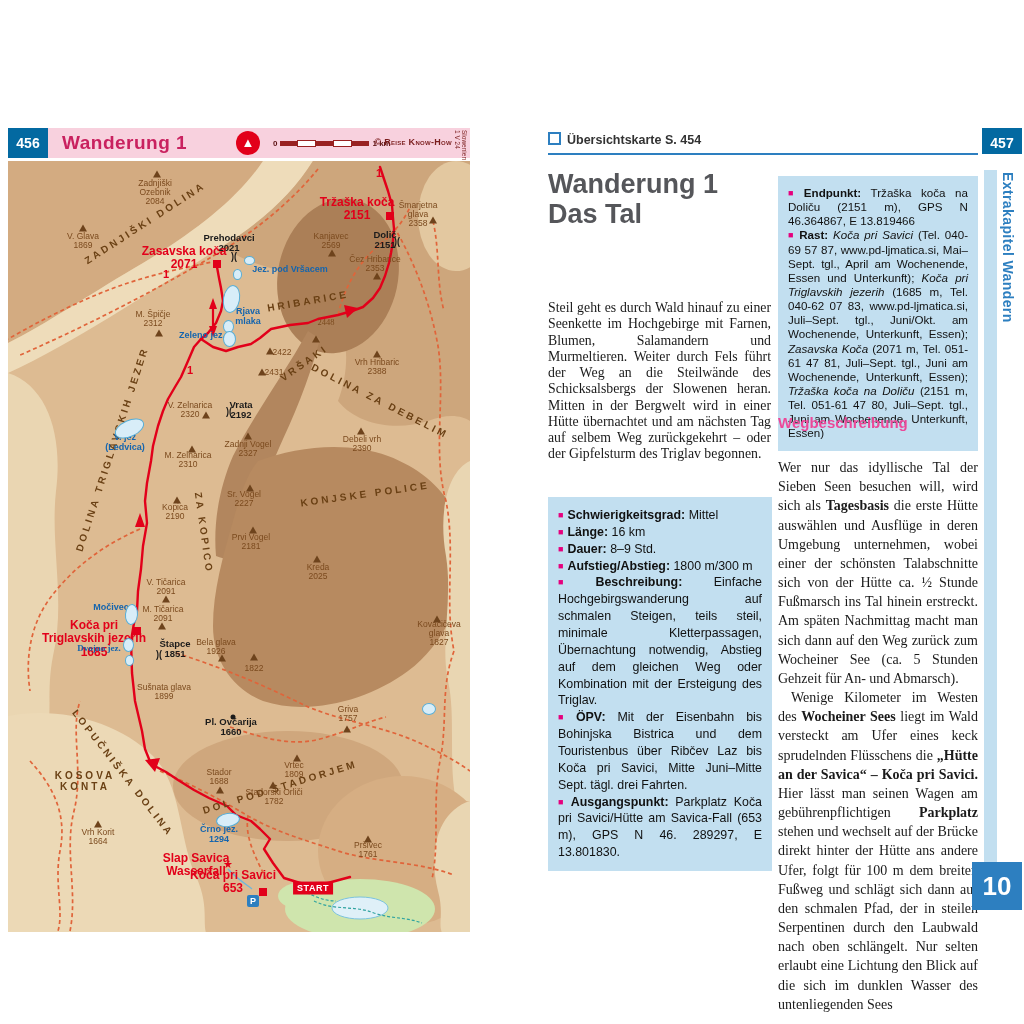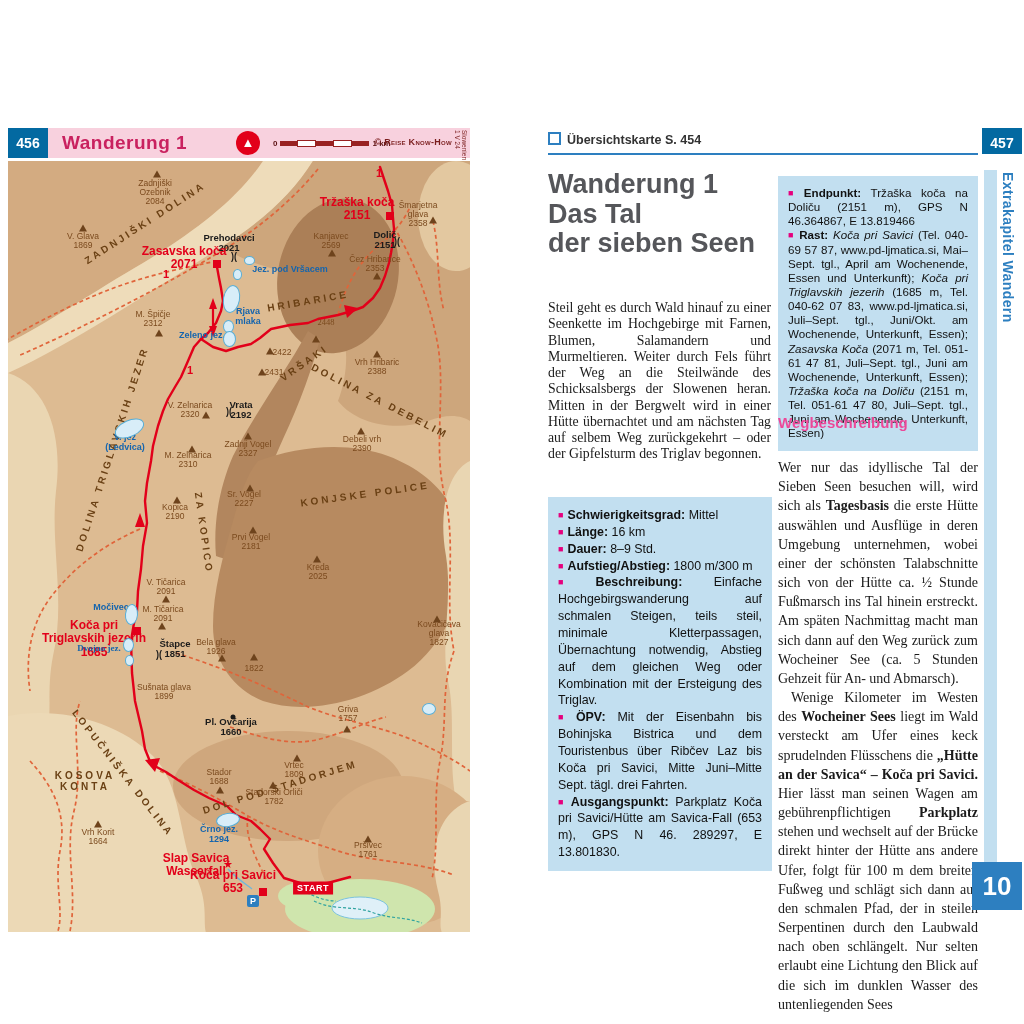--- a/index.html
+++ b/index.html
@@ -274,21 +274,20 @@
 
   <div id="pn-right" class="pagenum">457</div>
   <div id="rp-header">
     <span id="hdr-left"><span class="sq"></span><span>Übersichtskarte S. 454</span></span>
   </div>
   <div id="hdr-rule"></div>
 
   <div id="rp-title">
     <div>Wanderung 1</div>
     <div>Das Tal</div>
-    <div>der sieben Seen</div>
   </div>
 
   <div id="rp-intro">Steil geht es durch Wald hinauf zu einer Seenkette im Hochgebirge mit Farnen, Blumen, Salamandern und Murmeltieren. Weiter durch Fels führt der Weg an die Steilwände des Schicksalsbergs der Slowenen heran. Mitten in der Bergwelt wird in einer Hütte übernachtet und am nächsten Tag auf selbem Weg zurückgekehrt – oder der Gipfelsturm des Triglav begonnen.</div>
 
   <div id="box-left" class="infobox">
       <p><span class="bullet">■</span><b>Schwierigkeitsgrad:</b> Mittel</p>
       <p><span class="bullet">■</span><b>Länge:</b> 16 km</p>
       <p><span class="bullet">■</span><b>Dauer:</b> 8–9 Std.</p>
       <p><span class="bullet">■</span><b>Aufstieg/Abstieg:</b> 1800 m/300 m</p>
       <p><span class="bullet">■</span><b>Beschreibung:</b> Einfache Hochgebirgswanderung auf schmalen Steigen, teils steil, minimale Kletterpassagen, Übernachtung notwendig, Abstieg auf dem gleichen Weg oder Kombination mit der Ersteigung des Triglav.</p>

